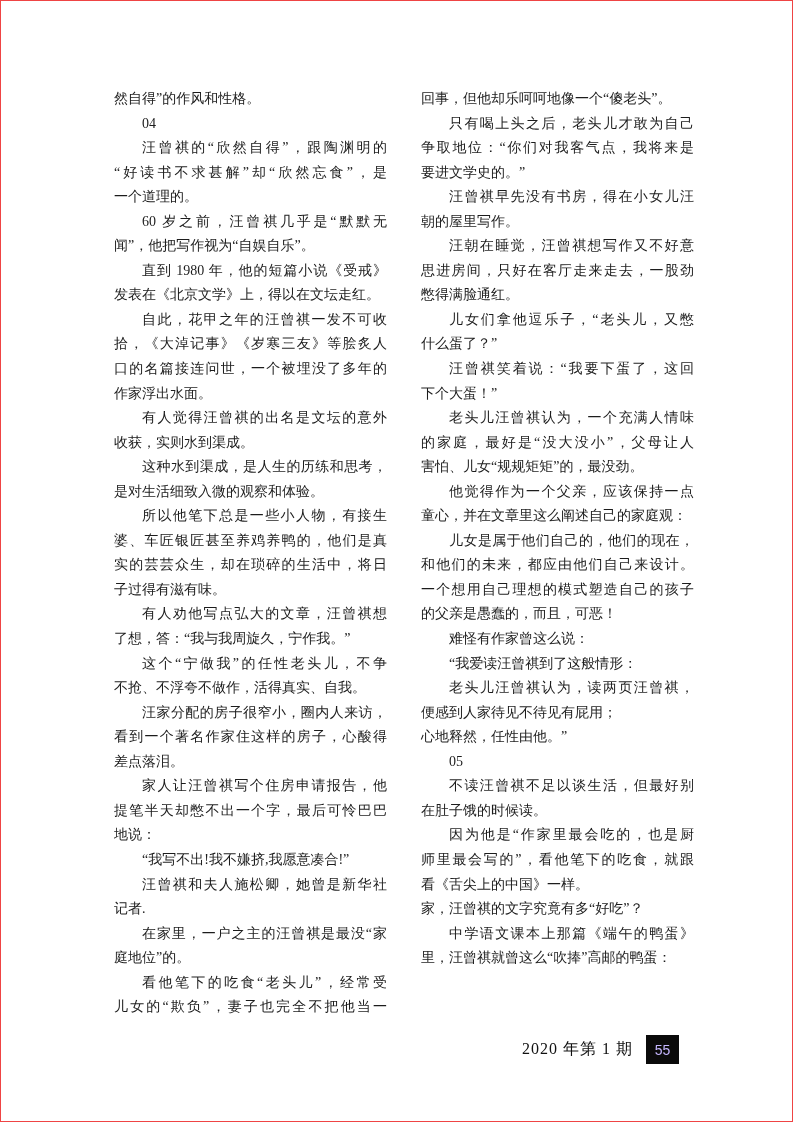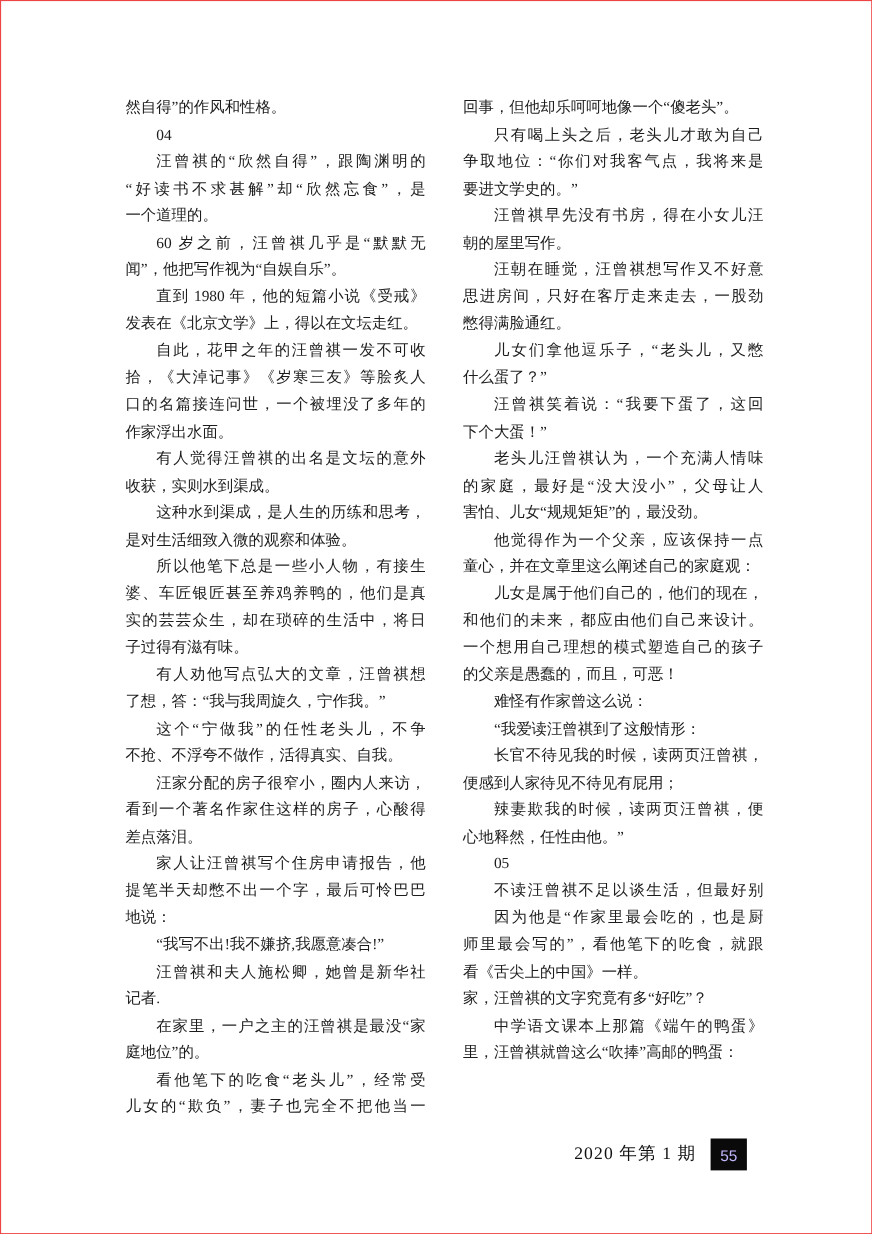--- a/index.html
+++ b/index.html
@@ -122,26 +122,26 @@
       <div class="line fill">的家庭，最好是“没大没小”，父母让人</div>
       <div class="line">害怕、儿女“规规矩矩”的，最没劲。</div>
       <div class="line indent fill">他觉得作为一个父亲，应该保持一点</div>
       <div class="line">童心，并在文章里这么阐述自己的家庭观：</div>
       <div class="line indent fill">儿女是属于他们自己的，他们的现在，</div>
       <div class="line fill">和他们的未来，都应由他们自己来设计。</div>
       <div class="line fill">一个想用自己理想的模式塑造自己的孩子</div>
       <div class="line">的父亲是愚蠢的，而且，可恶！</div>
       <div class="line indent">难怪有作家曾这么说：</div>
       <div class="line indent">“我爱读汪曾祺到了这般情形：</div>
-      <div class="line indent fill">长官不待见我的时候，读两页汪曾祺，</div>
+      <div class="line indent fill">老头儿汪曾祺认为，读两页汪曾祺，</div>
       <div class="line">便感到人家待见不待见有屁用；</div>
-      <div class="line indent fill">辣妻欺我的时候，读两页汪曾祺，便</div>
       <div class="line">心地释然，任性由他。”</div>
       <div class="line indent">05</div>
       <div class="line indent fill">不读汪曾祺不足以谈生活，但最好别</div>
+      <div class="line">在肚子饿的时候读。</div>
       <div class="line indent fill">因为他是“作家里最会吃的，也是厨</div>
       <div class="line fill">师里最会写的”，看他笔下的吃食，就跟</div>
       <div class="line">看《舌尖上的中国》一样。</div>
       <div class="line">家，汪曾祺的文字究竟有多“好吃”？</div>
       <div class="line indent fill">中学语文课本上那篇《端午的鸭蛋》</div>
       <div class="line">里，汪曾祺就曾这么“吹捧”高邮的鸭蛋：</div>
     </div>
 
   <div class="footer">
     <span class="footer-issue">2020 年第 1 期</span>

